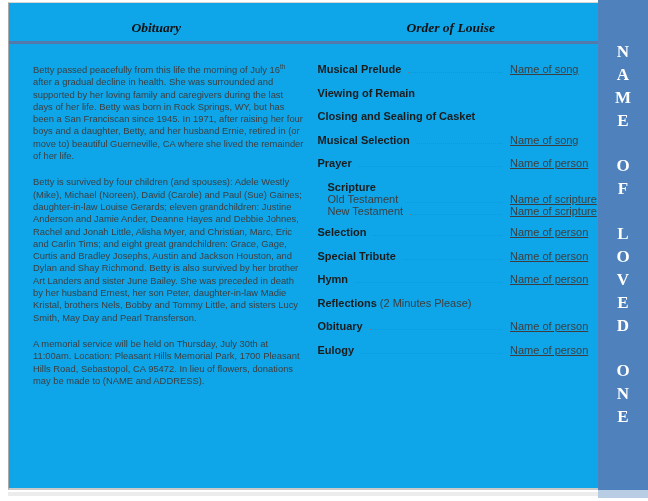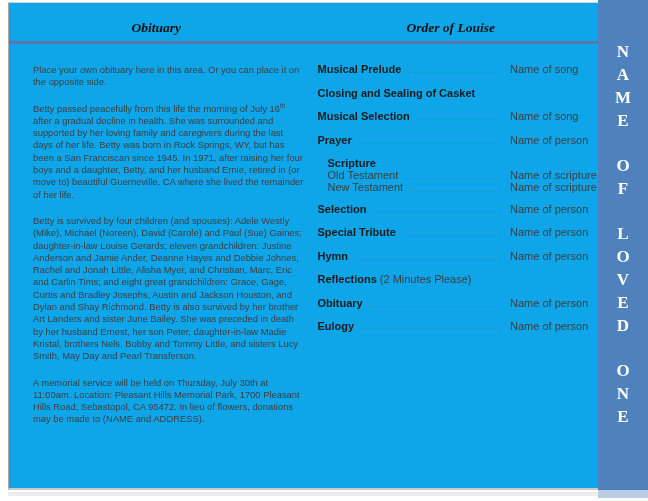--- a/index.html
+++ b/index.html
@@ -53,21 +53,21 @@
     font-size: 11px; line-height: 10px; color: #3e3e3e;
   }
   .svc-label { font-weight: bold; color: #1c1c1c; white-space: nowrap; }
   .svc-row.sub .svc-label { font-weight: normal; color: #3e3e3e; text-align: right; }
   .svc-suffix { margin-left: 3px; white-space: nowrap; }
   .svc-leader {
     flex: 1; height: 2px;
     border-bottom: 1px dotted #767676;
     margin: 0 8px 1px 7px;
   }
-  .svc-value { width: 88px; white-space: nowrap; }
+  .svc-value { width: 88px; white-space: nowrap; text-decoration: underline; }
   .svc-group { margin-bottom: 11.5px; }
   .svc-group .svc-title { margin-bottom: 3px; }
   .svc-group .svc-row { margin-bottom: 2px; padding-left: 10px; }
 
   
   .sidebar {
     position: absolute; left: 598px; top: 0; width: 50px; height: 490px;
     display: flex; flex-direction: column; align-items: center;
     padding-top: 40px;
   }
@@ -94,30 +94,32 @@
       </div>
       <div class="header-cell">
         <span class="page-header">Order of Louise</span>
       </div>
     </div>
 
     <div class="rule" id="blue-rule" style="background: rgb(85, 121, 171);"></div>
 
     <div class="columns">
       <div class="left-col" id="obituary-paragraphs">
-          <p><span>Place your own obituary here in this area. Or you can place it on the opposite side.</span></p>
           <p><span>Betty passed peacefully from this life the morning of July 16</span><sup>th</sup><span> after a gradual decline in health.  She was surrounded and supported by her loving family and caregivers during the last days of her life.  Betty was born in Rock Springs, WY, but has been a San Franciscan since 1945.  In 1971, after raising her four boys and a daughter, Betty, and her husband Ernie, retired in (or move to) beautiful Guerneville, CA where she lived the remainder of her life.</span></p>
           <p><span>Betty is survived by four children (and spouses): Adele Westly (Mike), Michael (Noreen), David (Carole) and Paul (Sue) Gaines;  daughter-in-law Louise Gerards;  eleven grandchildren: Justine Anderson and Jamie Ander, Deanne Hayes and Debbie Johnes, Rachel and Jonah Little, Alisha Myer, and Christian, Marc, Eric and Carlin Tims;  and eight great grandchildren: Grace, Gage, Curtis and Bradley Josephs, Austin and Jackson Houston, and Dylan and Shay Richmond.  Betty is also survived by her brother Art Landers and sister June Bailey.  She was preceded in death by her husband Ernest, her son Peter, daughter-in-law Madie Kristal, brothers Nels, Bobby and Tommy Little, and sisters Lucy Smith, May Day and Pearl Transferson.</span></p>
           <p><span>A memorial service will be held on Thursday, July 30th at 11:00am.  Location:  Pleasant Hills Memorial Park, 1700 Pleasant Hills Road, Sebastopol, CA 95472.  In lieu of flowers, donations may be made to (NAME and ADDRESS).</span></p>
         </div>
       <div class="right-col" id="service-list">
           <div class="svc-row">
             <span class="svc-label">Musical Prelude</span>
             <span class="svc-leader"></span>
             <span class="svc-value">Name of song</span>
+          </div>
+          <div class="svc-row">
+            <span class="svc-label">Viewing of Remain</span>
           </div>
           <div class="svc-row">
             <span class="svc-label">Closing and Sealing of Casket</span>
           </div>
           <div class="svc-row">
             <span class="svc-label">Musical Selection</span>
             <span class="svc-leader"></span>
             <span class="svc-value">Name of song</span>
           </div>
           <div class="svc-row">

